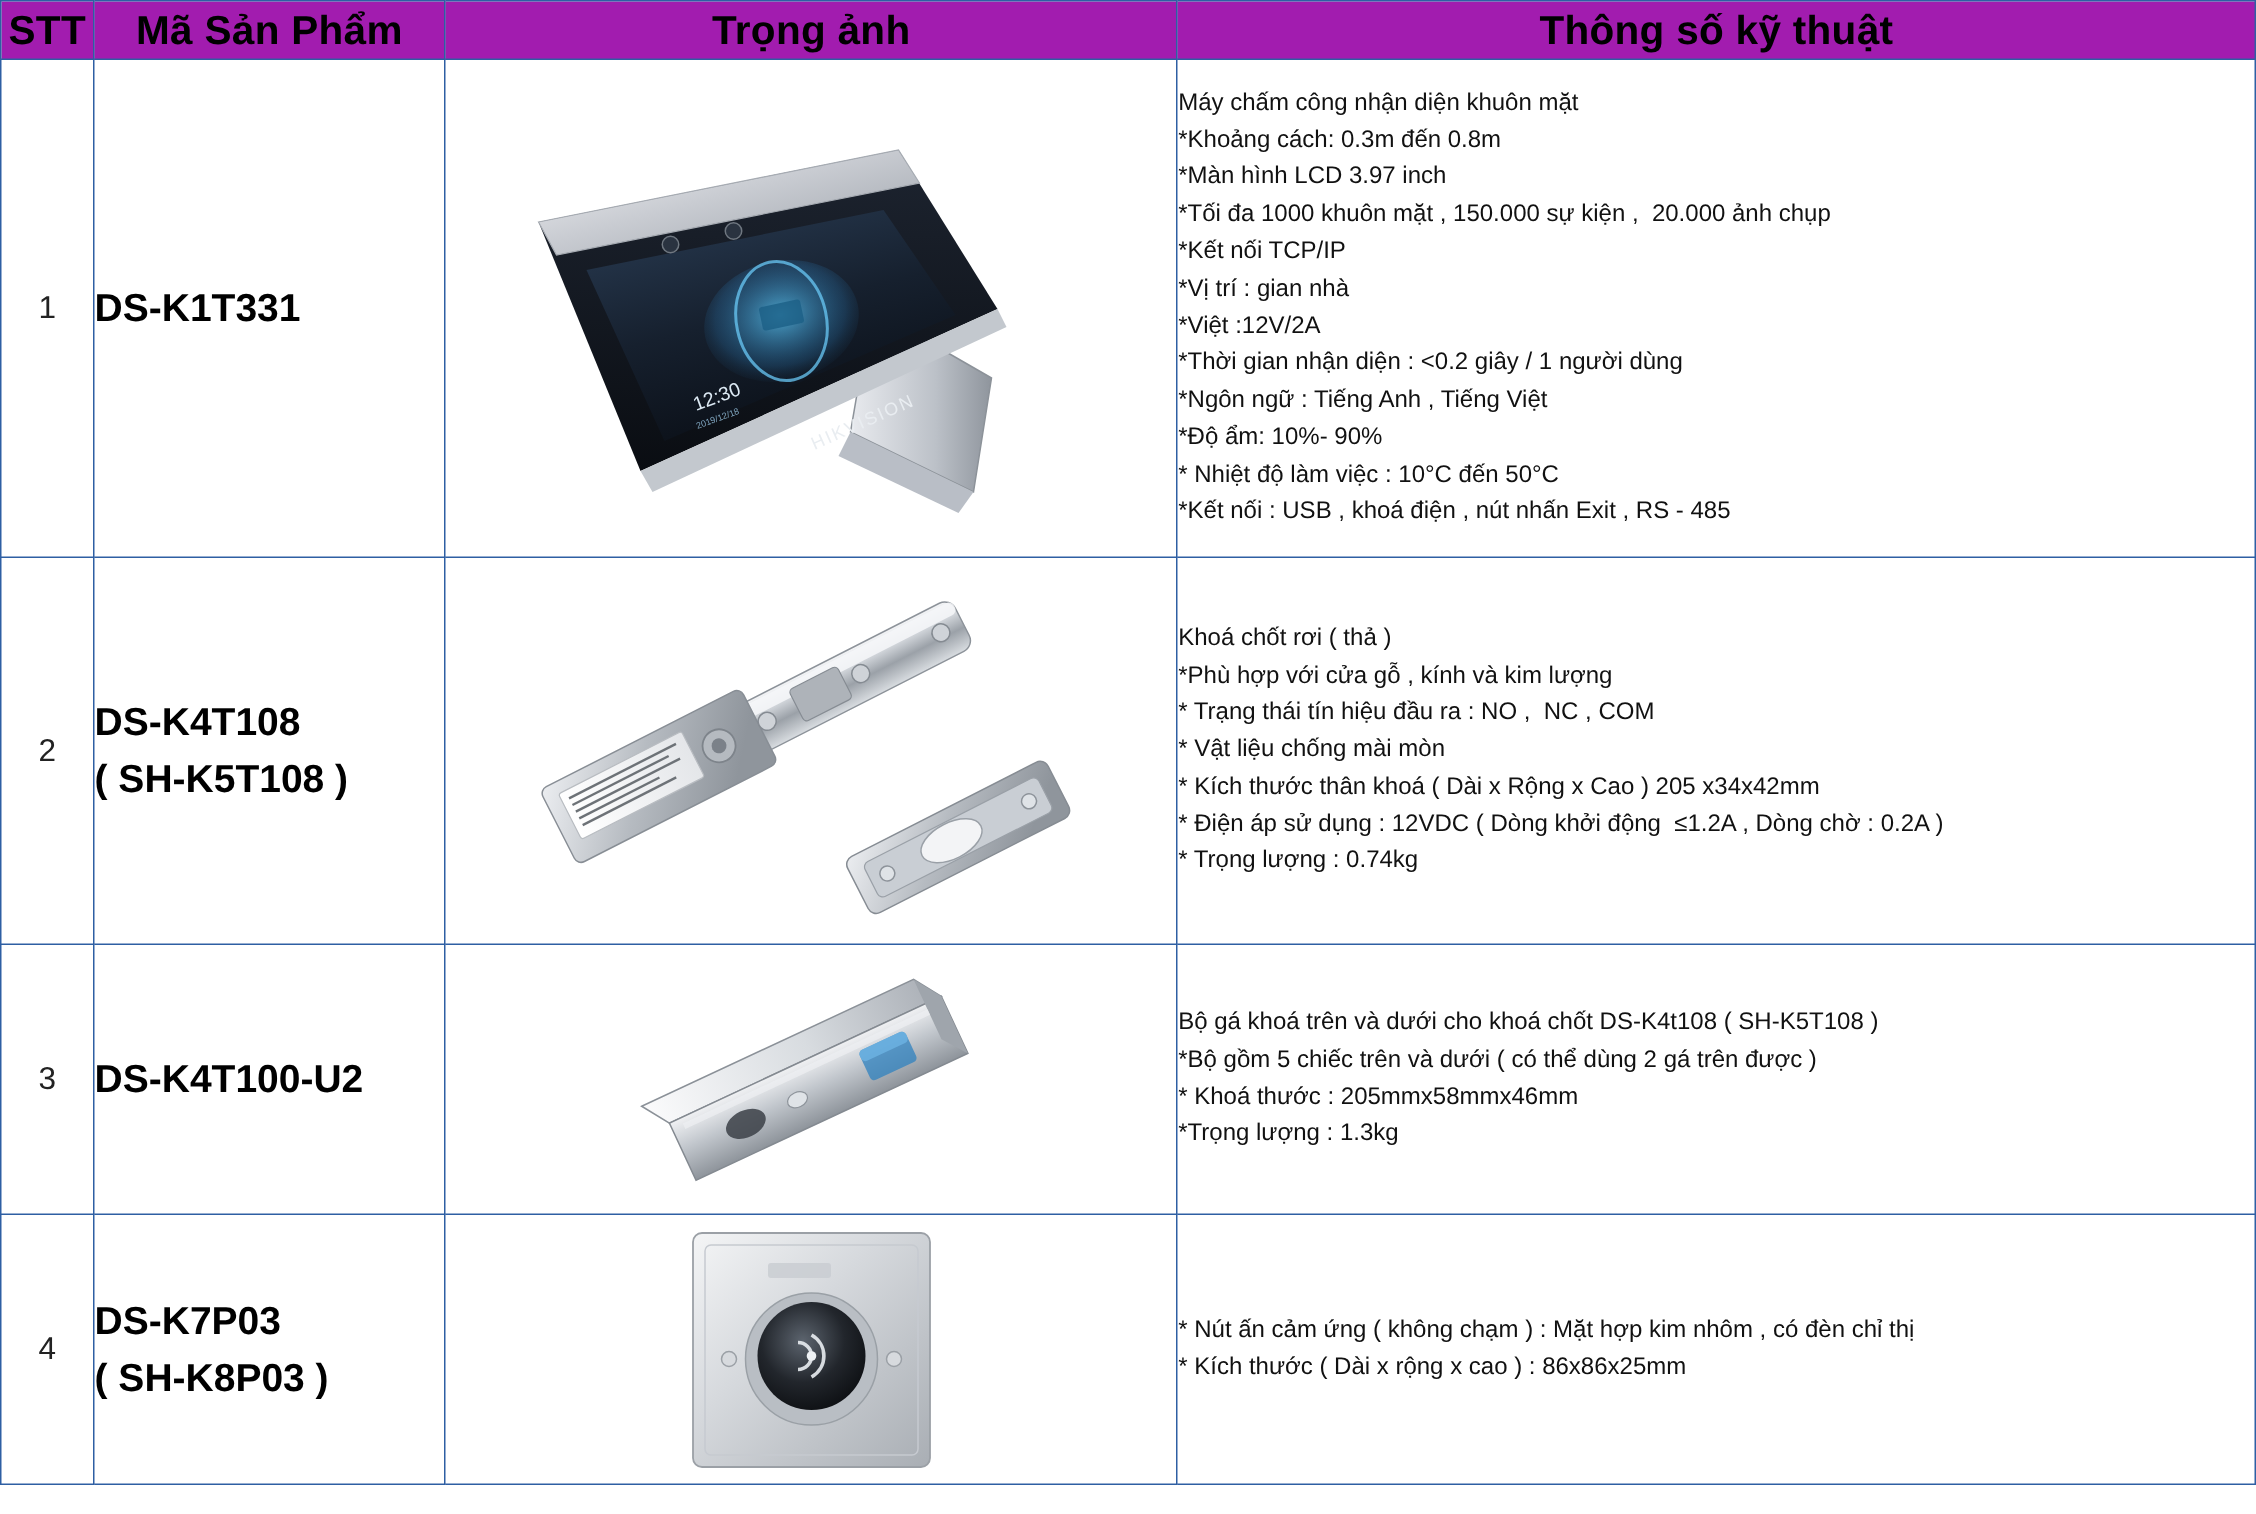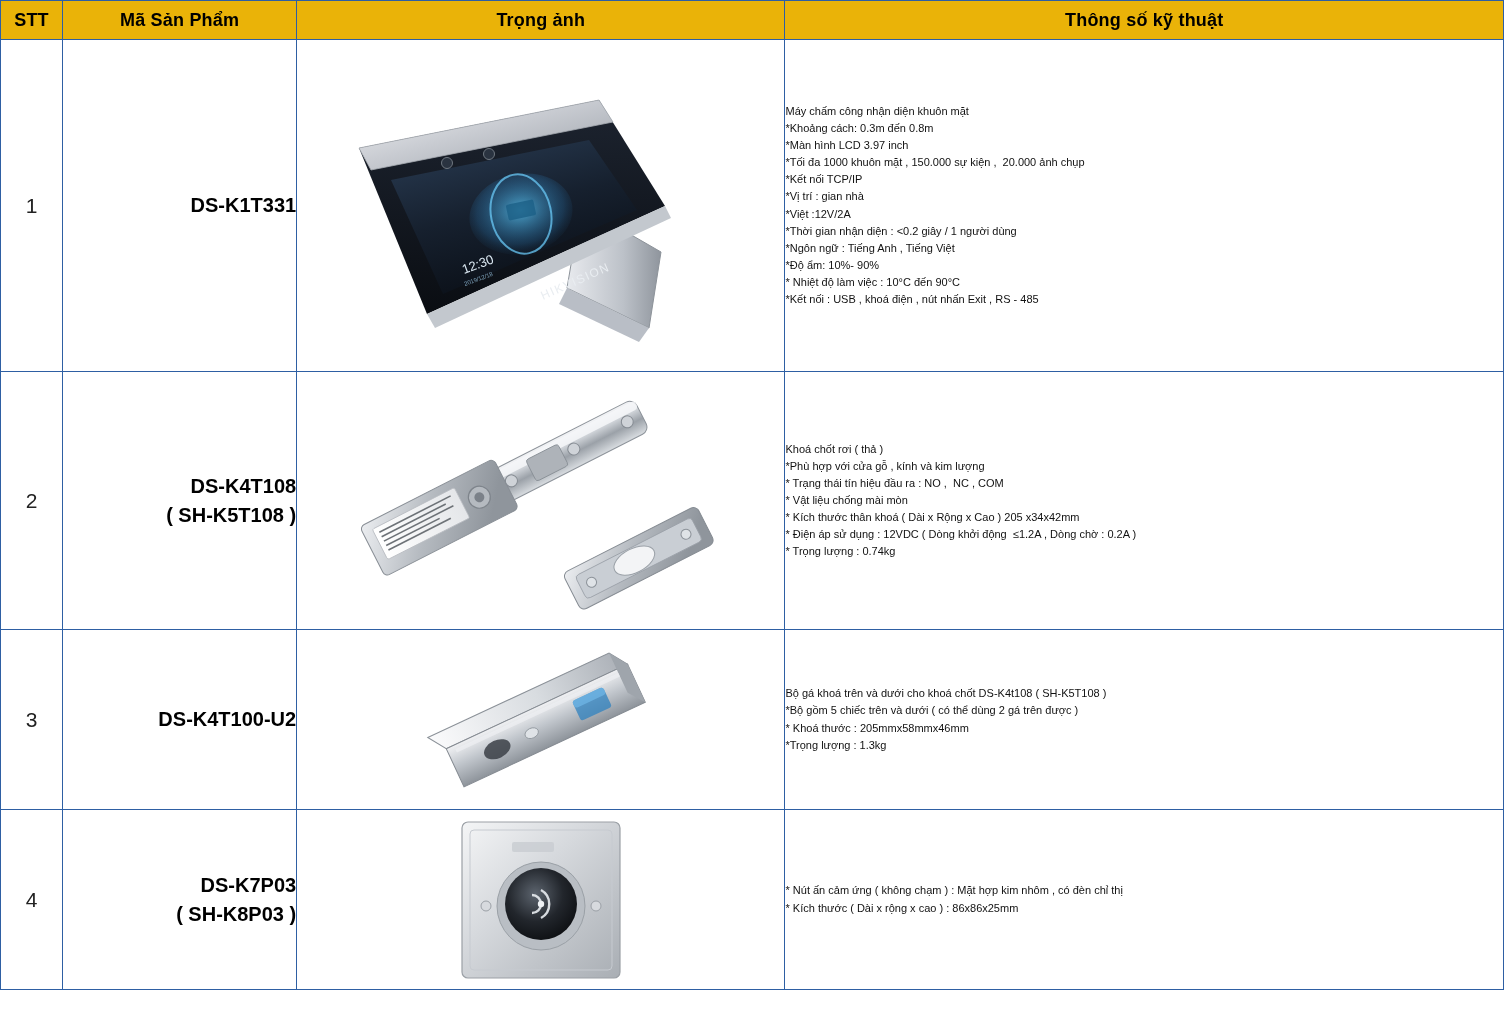--- a/index.html
+++ b/index.html
@@ -31,45 +31,45 @@
     padding: 0;
   }
   
   col.c-stt   { width: 62px; }
   col.c-code  { width: 234px; }
   col.c-img   { width: 488px; }
   col.c-spec  { width: 718px; }
 
   thead th {
     height: 38px;
-    font-size: 18px;
+    font-size: 27px;
     font-weight: bold;
     text-align: center;
     color: #000;
-    background: #eab308;
+    background: #a21caf;
     letter-spacing: 0.2px;
   }
   td.stt-cell {
     text-align: center;
     font-size: 21px;
     color: #222;
   }
   td.code-cell {
-    text-align: right;
-    font-size: 20px;
+    text-align: left;
+    font-size: 26px;
     font-weight: bold;
     line-height: 1.45;
     color: #000;
   }
   td.img-cell {
     text-align: center;
     padding: 6px 0;
   }
   td.spec-cell {
-    font-size: 11px;
+    font-size: 16px;
     line-height: 1.55;
     padding: 8px 10px 8px 14px;
     color: #111;
   }
   .spec-line { white-space: pre-wrap; }
 
   
   .art-wrap {
     display: flex;
     align-items: center;
@@ -170,21 +170,21 @@
           <div class="spec-line">Máy chấm công nhận diện khuôn mặt</div>
           <div class="spec-line">*Khoảng cách: 0.3m đến 0.8m</div>
           <div class="spec-line">*Màn hình LCD 3.97 inch</div>
           <div class="spec-line">*Tối đa 1000 khuôn mặt , 150.000 sự kiện ,  20.000 ảnh chụp</div>
           <div class="spec-line">*Kết nối TCP/IP</div>
           <div class="spec-line">*Vị trí : gian nhà</div>
           <div class="spec-line">*Việt :12V/2A</div>
           <div class="spec-line">*Thời gian nhận diện : &lt;0.2 giây / 1 người dùng</div>
           <div class="spec-line">*Ngôn ngữ : Tiếng Anh , Tiếng Việt</div>
           <div class="spec-line">*Độ ẩm: 10%- 90%</div>
-          <div class="spec-line">* Nhiệt độ làm việc : 10°C đến 90°C</div>
+          <div class="spec-line">* Nhiệt độ làm việc : 10°C đến 50°C</div>
           <div class="spec-line">*Kết nối : USB , khoá điện , nút nhấn Exit , RS - 485</div>
         </td>
       </tr>
 
       <tr class="r2">
         <td class="stt-cell">2</td>
         <td class="code-cell">
           <div>DS-K4T108</div>
           <div>( SH-K5T108 )</div>
         </td>

